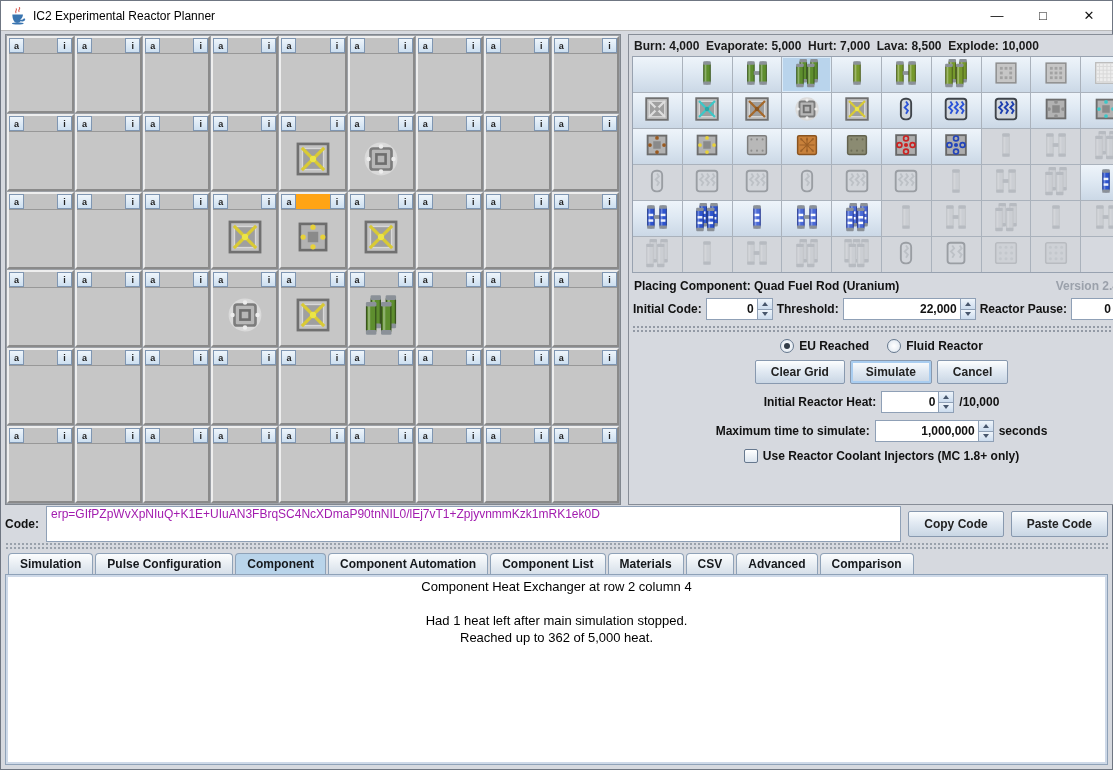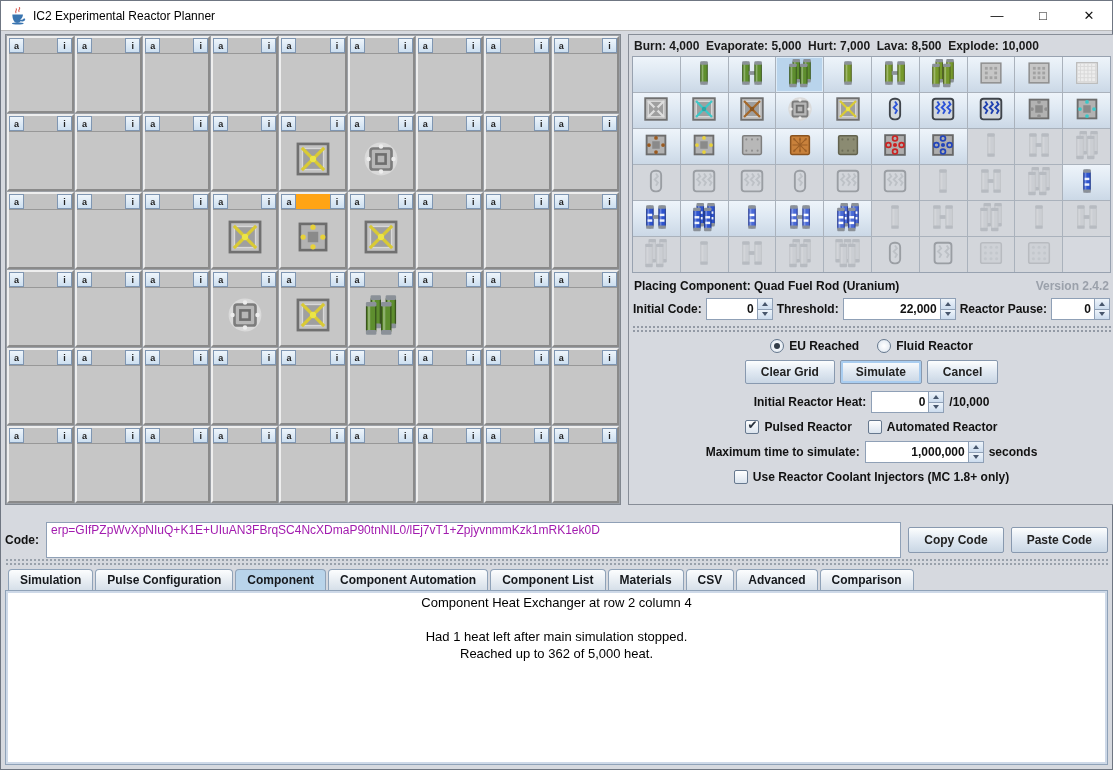--- a/index.html
+++ b/index.html
@@ -60,21 +60,21 @@
   .radio { width:14px; height:14px; border-radius:50%; border:1px solid #66788e; background:radial-gradient(#ffffff,#dbe4ee); position:relative; }
   .radio.on::after { content:''; position:absolute; left:3px; top:3px; width:6px; height:6px; border-radius:50%; background:#333d49; }
   .checkbox { width:14px; height:14px; border:1px solid #66788e; border-radius:2px; background:linear-gradient(#ffffff,#dbe4ee); position:relative; }
   .checkbox.on::after { content:'\2714'; position:absolute; left:1px; top:-3px; font-size:12px; color:#28313c; }
   .cb-label { font-size:12px; font-weight:bold; color:#111; }
   .btn { font-family:"Liberation Sans",sans-serif; font-size:12px; font-weight:bold; color:#222; padding:4px 15px;
     background:linear-gradient(#fdfefe,#e2eaf3 45%,#c9d6e4); border:1px solid #8899af; border-radius:2px; }
   .btn.focus { box-shadow:inset 0 0 0 2px #a9cdf0; }
 
   
-  .code-row { height:30px; flex:0 0 30px; margin-top:20px; display:flex; align-items:center; gap:7px; }
+  .code-row { height:30px; flex:0 0 30px; margin-top:4px; display:flex; align-items:center; gap:7px; }
   .code-field { flex:1; height:36px; background:#fff; border:1px solid #8fa0b6; font-family:"Liberation Sans",sans-serif;
     font-size:12px; color:#a21caf; padding:0 4px; white-space:nowrap; overflow:hidden; }
   .code-btn { flex:0 0 auto; height:26px; }
 
   
   .splitter { height:8px; flex:0 0 8px; margin-top:3px; background-image:radial-gradient(circle at 2px 2px, #99a1ab 1px, transparent 1.4px); background-size:4px 4px; }
 
   
   .tab-bar { height:23px; flex:0 0 23px; display:flex; align-items:flex-end; gap:2px; padding-left:3px; margin-top:1px; }
   .tab { font-size:12px; font-weight:bold; color:#15181c; padding:3px 11px 3px 11px; border:1px solid #8fa2b8; border-bottom:none;
@@ -1479,21 +1479,21 @@
           <span class="f-label">Initial Code:</span>
           <span class="spinner">
             <input class="spin-val" style="width: 50px;" value="0">
             <span class="spin-btns">
                 <span class="sp up"></span>
                 <span class="sp dn"></span>
               </span>
           </span>
           <span class="f-label">Threshold:</span>
           <span class="spinner">
-            <input class="spin-val" style="width: 96px;" value="22,000">
+            <input class="spin-val" style="width: 96px; margin-left: 20px;" value="22,000">
             <span class="spin-btns">
                 <span class="sp up"></span>
                 <span class="sp dn"></span>
               </span>
           </span>
           <span class="f-label">Reactor Pause:</span>
           <span class="spinner">
             <input class="spin-val" style="width: 42px;" value="0">
             <span class="spin-btns">
                 <span class="sp up"></span>
@@ -1526,31 +1526,20 @@
             <span class="spinner">
               <input class="spin-val" style="width: 56px;" value="0">
               <span class="spin-btns">
                   <span class="sp up"></span>
                   <span class="sp dn"></span>
                 </span>
             </span>
             <span class="f-label">/10,000</span>
           </div>
           <div class="h-row">
-            <span class="h-row">
-              <span class="checkbox on"></span>
-              <span class="cb-label">Pulsed Reactor</span>
-            </span>
-            <span style="width:6px"></span>
-            <span class="h-row">
-              <span class="checkbox"></span>
-              <span class="cb-label">Automated Reactor</span>
-            </span>
-          </div>
-          <div class="h-row">
             <span class="f-label">Maximum time to simulate:</span>
             <span class="spinner">
               <input class="spin-val" style="width: 102px;" value="1,000,000">
               <span class="spin-btns">
                   <span class="sp up"></span>
                   <span class="sp dn"></span>
                 </span>
             </span>
             <span class="f-label">seconds</span>
           </div>

